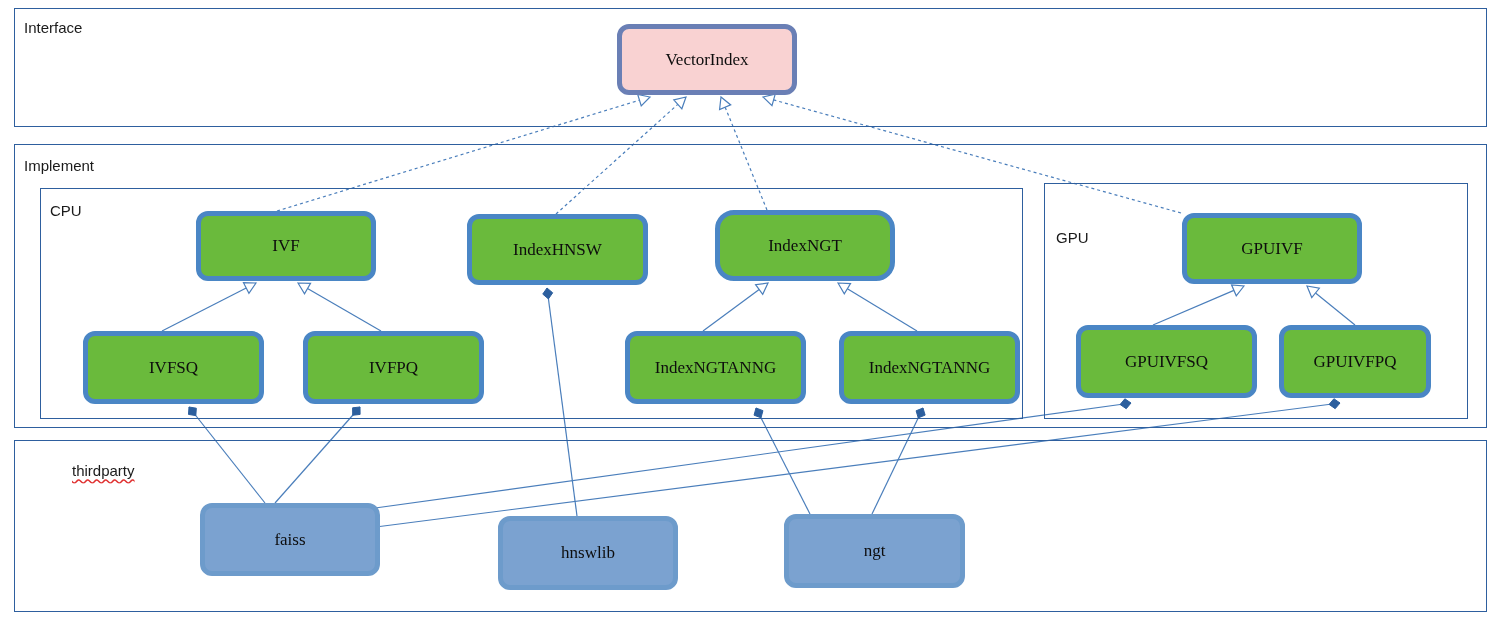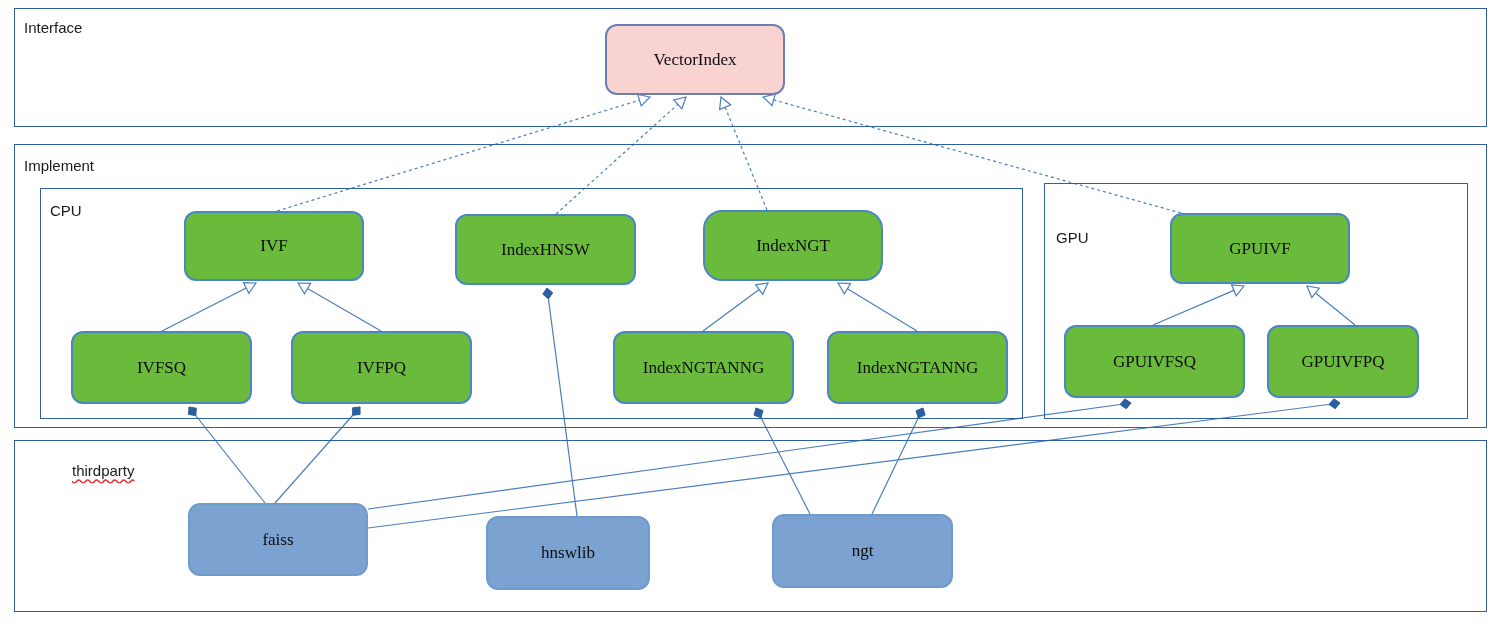--- a/index.html
+++ b/index.html
@@ -46,21 +46,22 @@
     position: absolute;
     box-sizing: border-box;
     border-radius: 12px;
     display: flex;
     align-items: center;
     justify-content: center;
     font-family: "Liberation Serif", serif;
     font-size: 17px;
     color: #0d0d0d;
     white-space: nowrap;
-    border: 2px solid #000000;
+    border: 5px solid #000000;
+    margin-left: 12px;
   }
   .node.iface {
     background: #f9d2d2;
     border-color: #6a7fb5;
   }
   .node.impl {
     background: #6aba3c;
     border-color: #4a86c5;
   }
   .node.third {
@@ -165,17 +166,17 @@
       <div class="node impl" style="left: 455px; top: 214px; width: 181px; height: 71px; background: rgb(106, 186, 60);">IndexHNSW</div>
       <div class="node impl" style="left: 703px; top: 210px; width: 180px; height: 71px; background: rgb(106, 186, 60); border-radius: 19px;">IndexNGT</div>
       <div class="node impl" style="left: 1170px; top: 213px; width: 180px; height: 71px; background: rgb(106, 186, 60);">GPUIVF</div>
       <div class="node impl" style="left: 71px; top: 331px; width: 181px; height: 73px; background: rgb(106, 186, 60);">IVFSQ</div>
       <div class="node impl" style="left: 291px; top: 331px; width: 181px; height: 73px; background: rgb(106, 186, 60);">IVFPQ</div>
       <div class="node impl" style="left: 613px; top: 331px; width: 181px; height: 73px; background: rgb(106, 186, 60);">IndexNGTANNG</div>
       <div class="node impl" style="left: 827px; top: 331px; width: 181px; height: 73px; background: rgb(106, 186, 60);">IndexNGTANNG</div>
       <div class="node impl" style="left: 1064px; top: 325px; width: 181px; height: 73px; background: rgb(106, 186, 60);">GPUIVFSQ</div>
       <div class="node impl" style="left: 1267px; top: 325px; width: 152px; height: 73px; background: rgb(106, 186, 60);">GPUIVFPQ</div>
       <div class="node third" style="left: 188px; top: 503px; width: 180px; height: 73px; background: rgb(123, 162, 208);">faiss</div>
-      <div class="node third" style="left: 486px; top: 516px; width: 164px; height: 74px; background: rgb(123, 162, 208);">hnswlib</div>
+      <div class="node third" style="left: 486px; top: 516px; width: 180px; height: 74px; background: rgb(123, 162, 208);">hnswlib</div>
       <div class="node third" style="left: 772px; top: 514px; width: 181px; height: 74px; background: rgb(123, 162, 208);">ngt</div>
     </div>
 
 </div>
 
 </body></html>

